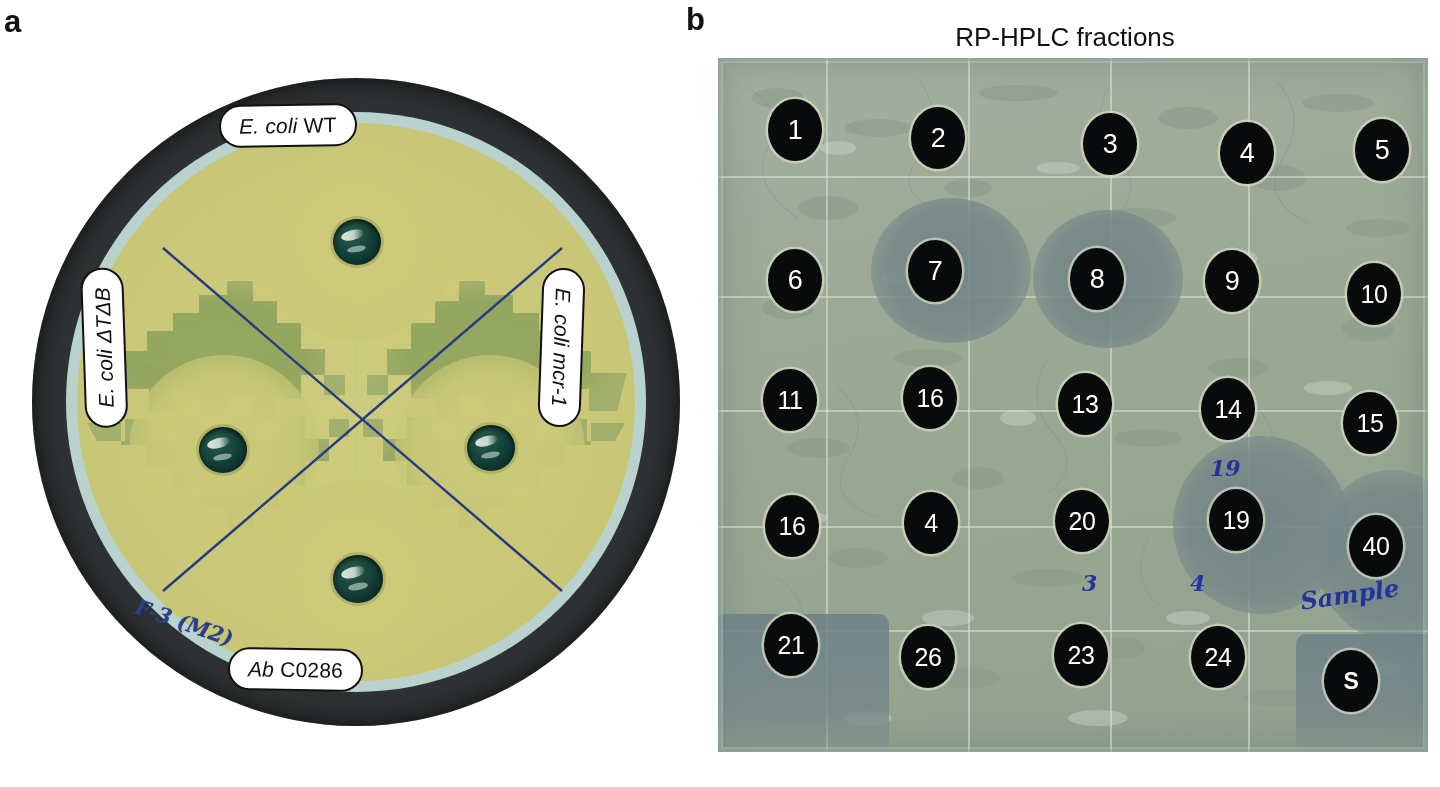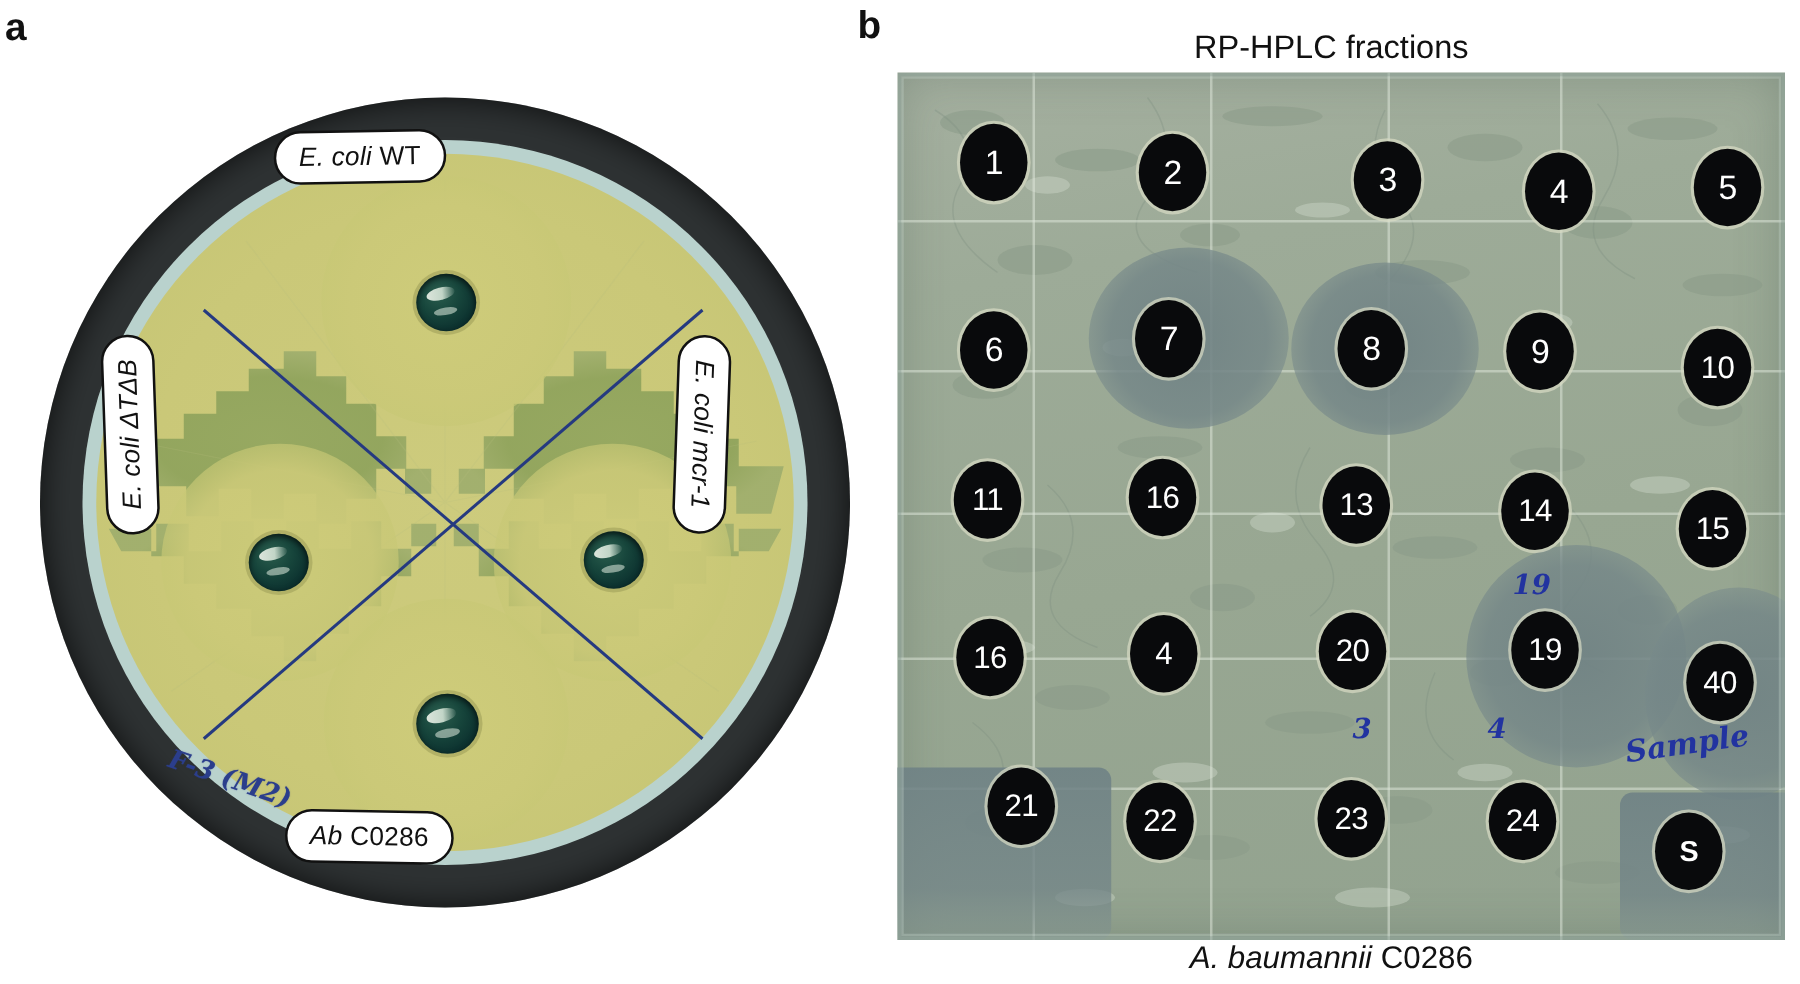--- a/index.html
+++ b/index.html
@@ -467,31 +467,28 @@
         <div class="spot small-label" style="left: 73px; top: 369px;">11</div>
         <div class="spot small-label" style="left: 213px; top: 367px;">16</div>
         <div class="spot small-label" style="left: 368px; top: 373px;">13</div>
         <div class="spot small-label" style="left: 511px; top: 378px;">14</div>
         <div class="spot small-label" style="left: 653px; top: 392px;">15</div>
         <div class="spot small-label" style="left: 75px; top: 495px; text-align: center;">16</div>
         <div class="spot small-label" style="left: 214px; top: 492px;">4</div>
         <div class="spot small-label" style="left: 365px; top: 490px;">20</div>
         <div class="spot small-label" style="left: 519px; top: 489px;">19</div>
         <div class="spot small-label" style="left: 659px; top: 515px;">40</div>
-        <div class="spot small-label" style="left: 74px; top: 614px; margin-left: 26px;">21</div>
-        <div class="spot small-label" style="left: 211px; top: 626px;">22</div>
+        <div class="spot small-label" style="left: 74px; top: 614px;">21</div>
+        <div class="spot small-label" style="left: 211px; top: 626px;">26</div>
         <div class="spot small-label" style="left: 364px; top: 624px;">23</div>
         <div class="spot small-label" style="left: 501px; top: 626px;">24</div>
         <div class="spot letter" style="left: 634px; top: 650px;">S</div>
       </div>
 
     <div id="pen-layer" style="position:absolute; left:0; top:0; width:750px; height:787px;">
         <div class="pen" style="left: 392px; top: 570px; font-size: 22px; transform: rotate(0deg);">3</div>
         <div class="pen" style="left: 520px; top: 455px; font-size: 22px; transform: rotate(0deg);">19</div>
         <div class="pen" style="left: 500px; top: 570px; font-size: 22px; transform: rotate(0deg);">4</div>
         <div class="pen" style="left: 610px; top: 580px; font-size: 24px; transform: rotate(-8deg);">Sample</div>
       </div>
 
-    <div id="panel-b-caption">
-      <i>A. baumannii</i><span>&nbsp;</span><span class="roman">C0286</span>
-    </div>
   </div>
 </div>
 
 </body></html>

